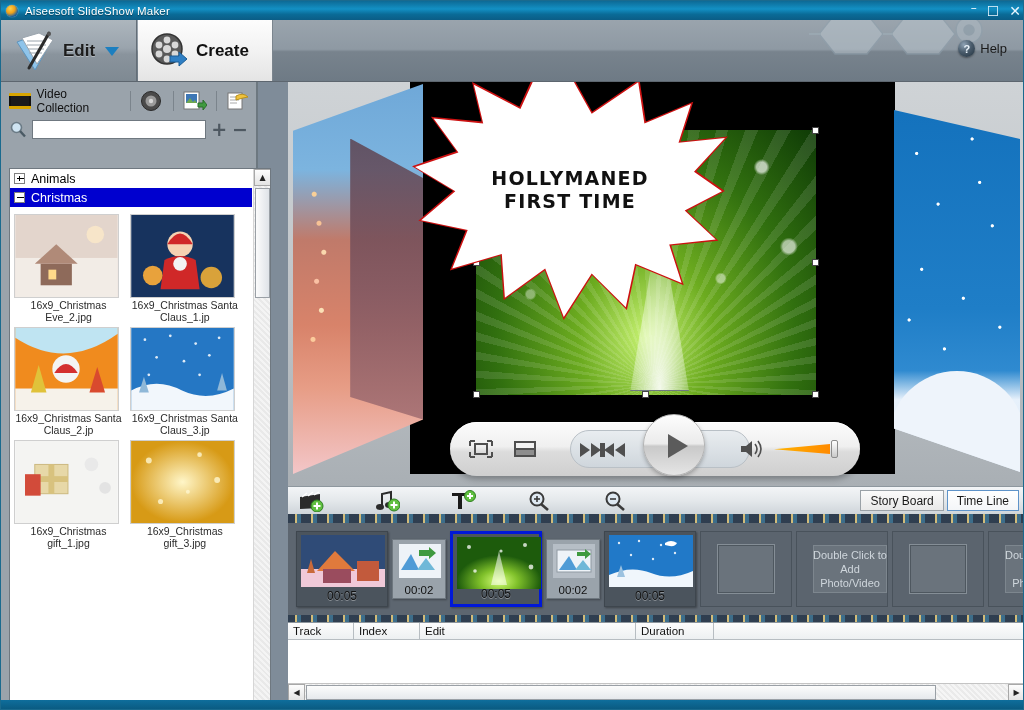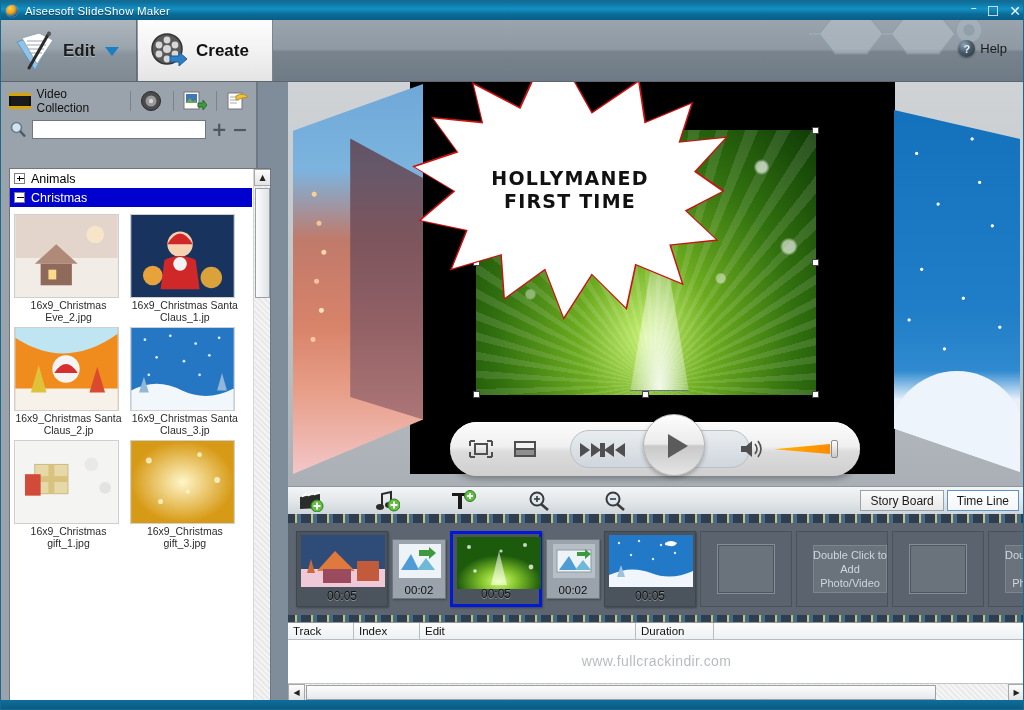--- a/index.html
+++ b/index.html
@@ -923,21 +923,20 @@
   </div>
 
   <div class="tracktable">
     <div class="th-row">
       <div class="th" style="width:66px">Track</div>
       <div class="th" style="width:66px">Index</div>
       <div class="th" style="width:216px">Edit</div>
       <div class="th" style="width:78px">Duration</div>
       <div class="th" style="flex:1"></div>
     </div>
-    <div class="watermark">www.fullcrackindir.com</div>
   </div>
 
   <div class="hscroll">
     <div class="hsb-track"></div>
     <div class="hsb-btn" style="left:0">◀</div>
     <div class="hsb-thumb"></div>
     <div class="hsb-btn" style="right:0">▶</div>
   </div>
 
   <div class="statusbar"></div>

